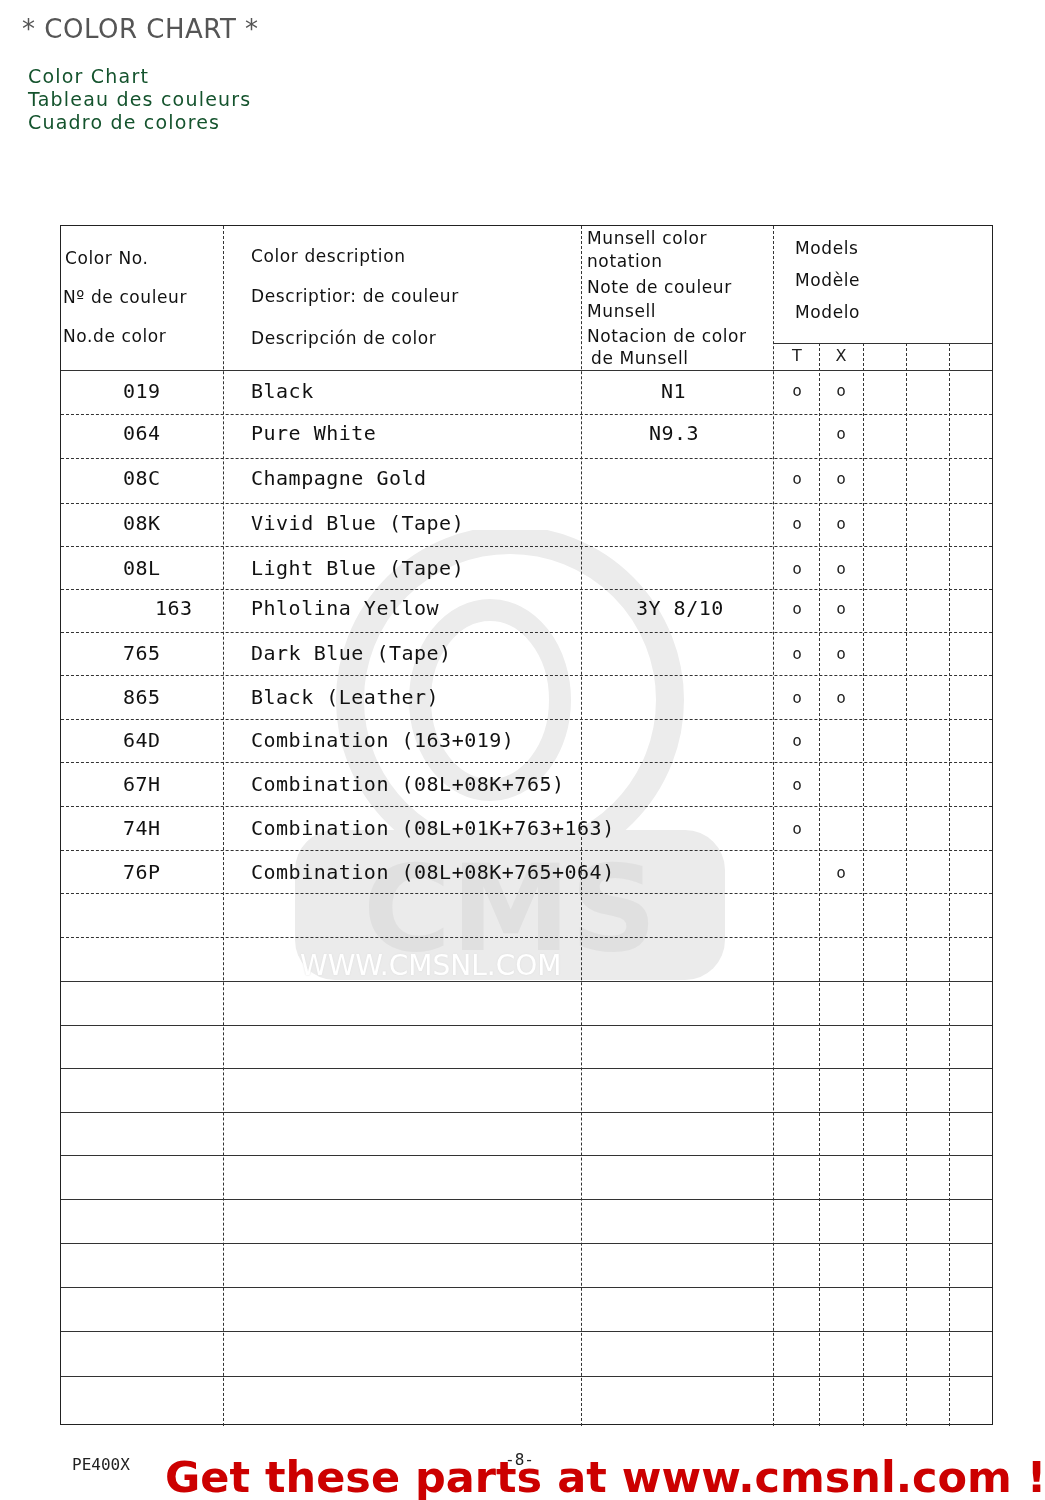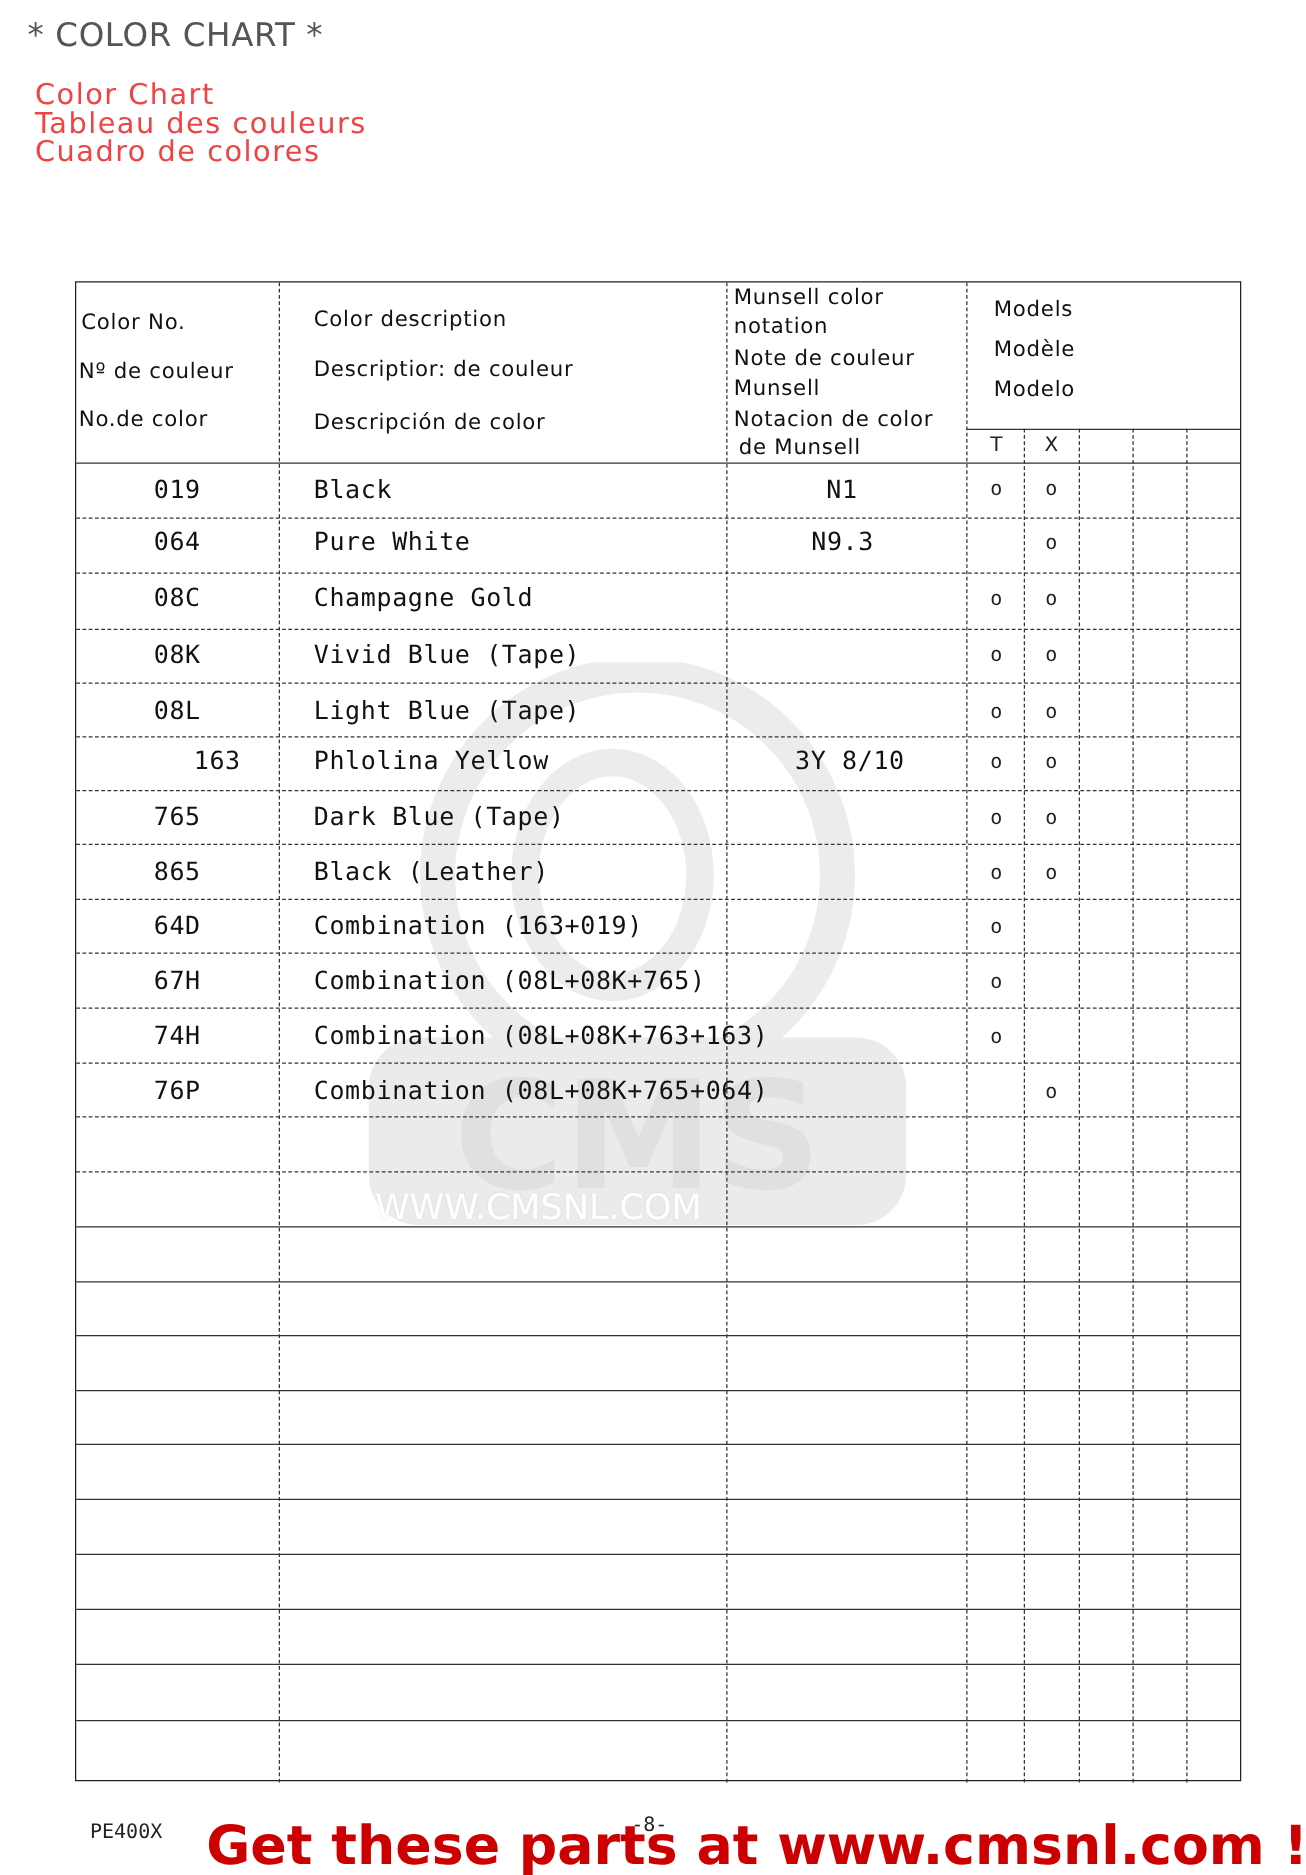--- a/index.html
+++ b/index.html
@@ -1,18 +1,18 @@
 <!DOCTYPE html>
 <html><head>
 <meta charset="utf-8">
 <style>
   html, body { margin: 0; padding: 0; background: #ffffff; }
   body { width: 1045px; height: 1500px; position: relative; overflow: hidden; color: #111; }
   .title { position: absolute; left: 22px; top: 14px; font-family: "DejaVu Sans", sans-serif; font-size: 26px; color: #555; letter-spacing: 0.5px; }
-  .subtitles { position: absolute; left: 28px; top: 65px; font-family: "DejaVu Sans", sans-serif; font-size: 23px; line-height: 23px; letter-spacing: 1.2px; color: #ef4444; }
+  .subtitles { position: absolute; left: 28px; top: 65px; font-family: "DejaVu Sans", sans-serif; font-size: 19px; line-height: 23px; letter-spacing: 1.2px; color: #14532d; }
   .subtitles div { white-space: nowrap; }
 
   .watermark { position: absolute; left: 285px; top: 530px; width: 450px; height: 450px; pointer-events: none; }
 
   .table { position: absolute; left: 60px; top: 225px; width: 933px; height: 1200px; border: 1.5px solid #222; box-sizing: border-box; }
   .hline { position: absolute; left: 0; right: 0; height: 0; border-top: 1.3px dashed #333; }
   .hline.solid { border-top-style: solid; }
   .vline { position: absolute; top: 0; width: 0; border-left: 1.2px dashed #333; }
 
   .hdr { position: absolute; font-family: "DejaVu Sans", sans-serif; font-size: 17px; color: #111; white-space: nowrap; letter-spacing: 0.6px; }
@@ -167,21 +167,21 @@
   </div>
   <div>
     <div class="cell" style="left:62px;top:546px;">67H</div>
     <div class="cell" style="left:190px;top:546px;">Combination (08L+08K+765)</div>
     <div class="cell" style="left:588px;top:546px;"></div>
     <div class="mark" style="left:714px;top:549px;">o</div>
     <div class="mark" style="left:758px;top:549px;"></div>
   </div>
   <div>
     <div class="cell" style="left:62px;top:590px;">74H</div>
-    <div class="cell" style="left:190px;top:590px;">Combination (08L+08K+763+163)</div>
+    <div class="cell" style="left:190px;top:590px;">Combination (08L+01K+763+163)</div>
     <div class="cell" style="left:588px;top:590px;"></div>
     <div class="mark" style="left:714px;top:593px;">o</div>
     <div class="mark" style="left:758px;top:593px;"></div>
   </div>
   <div>
     <div class="cell" style="left:62px;top:634px;">76P</div>
     <div class="cell" style="left:190px;top:634px;">Combination (08L+08K+765+064)</div>
     <div class="cell" style="left:588px;top:634px;"></div>
     <div class="mark" style="left:714px;top:637px;"></div>
     <div class="mark" style="left:758px;top:637px;">o</div>

